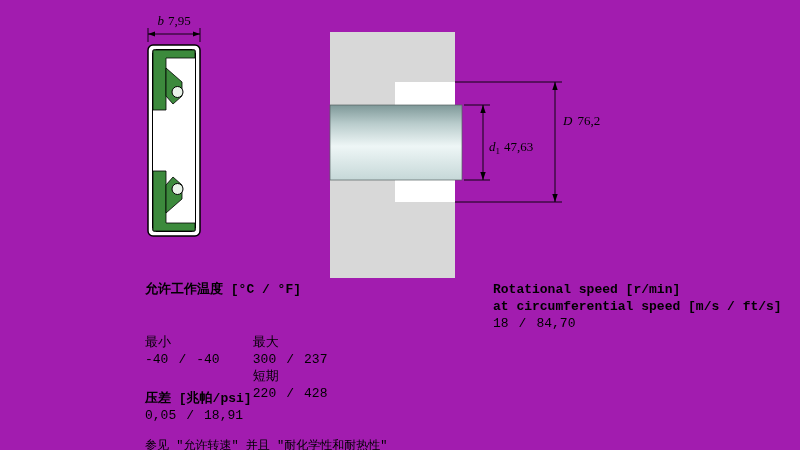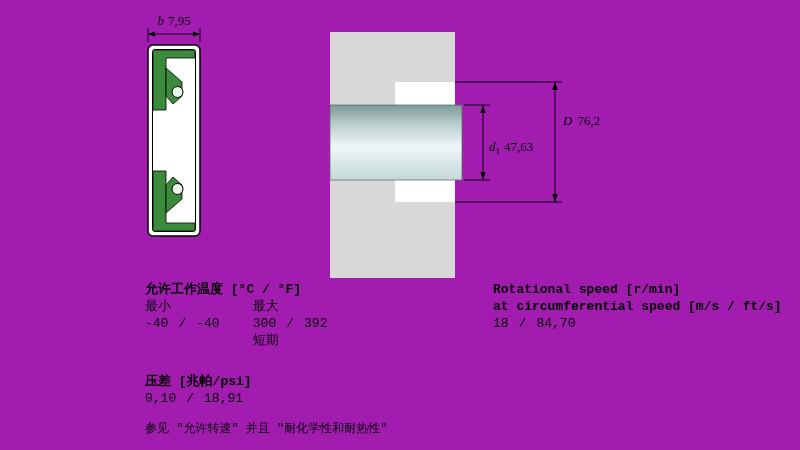--- a/index.html
+++ b/index.html
@@ -6,21 +6,21 @@
   .canvas{position:relative;width:800px;height:450px;background:#a21caf;overflow:hidden;
           font-family:"Liberation Serif", serif;color:#000;}
   svg{position:absolute;overflow:visible;}
   svg text{font-family:"Liberation Serif", serif;font-size:13px;fill:#000;}
   .specs{position:absolute;font-size:13px;line-height:17px;white-space:nowrap;font-family:Liberation Mono, monospace;}
   .specs-left{left:145px;top:281px;width:370px;}
   .specs-right{left:493px;top:281px;width:270px;}
   .row{height:17px;}
   .heading{font-weight:bold;}
   .col1{display:inline-block;width:100px;}
-  .col2{display:inline-block;}
+  .col2{display:inline-block;margin-top:36px;}
   .sep{display:inline-block;margin:0 10px;}
   .pressure-heading{margin-top:24px;font-weight:bold;}
   .footnote{margin-top:14px;font-size:12px;}
 </style>
 </head>
 <body>
 
 <div class="canvas">
 
   <svg style="left:130px;top:8px;" width="100" height="240" viewBox="0 0 100 240">
@@ -83,29 +83,33 @@
   </svg>
 
   <div class="specs specs-left">
     <div class="row heading">允许工作温度 [°C / °F]</div>
     <div class="row">
       <span class="col1">最小</span>
       <span class="col2">最大</span>
     </div>
     <div class="row">
       <span class="col1"><span>-40</span><span class="sep">/</span><span>-40</span></span>
-      <span class="col2"><span>300</span><span class="sep">/</span><span>392</span></span>
+      <span class="col2"><span>300</span><span class="sep">/</span><span>237</span></span>
     </div>
     <div class="row">
       <span class="col1"></span>
       <span class="col2">短期</span>
     </div>
+    <div class="row">
+      <span class="col1"></span>
+      <span class="col2"><span>220</span><span class="sep">/</span><span>428</span></span>
+    </div>
     <div class="row pressure-heading">压差 [兆帕/psi]</div>
     <div class="row">
-      <span>0,10</span><span class="sep">/</span><span>18,91</span>
+      <span>0,05</span><span class="sep">/</span><span>18,91</span>
     </div>
     <div class="row footnote">参见 "允许转速" 并且 "耐化学性和耐热性"</div>
   </div>
 
   <div class="specs specs-right">
     <div class="row heading">Rotational speed [r/min]</div>
     <div class="row heading">at circumferential speed [m/s / ft/s]</div>
     <div class="row">
       <span>18</span><span class="sep">/</span><span>84,70</span>
     </div>

